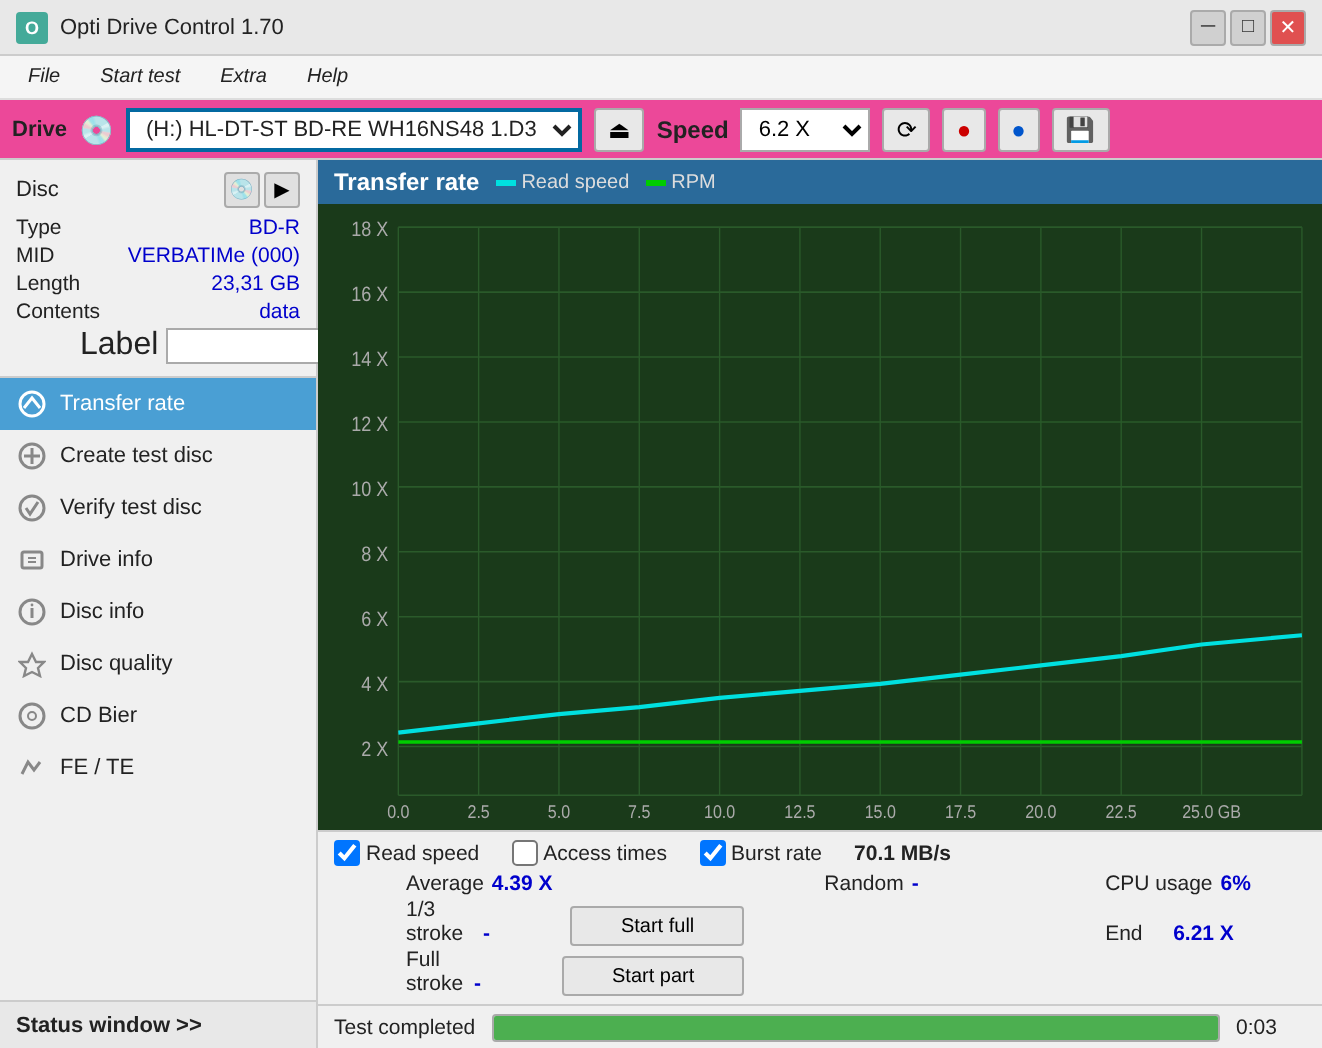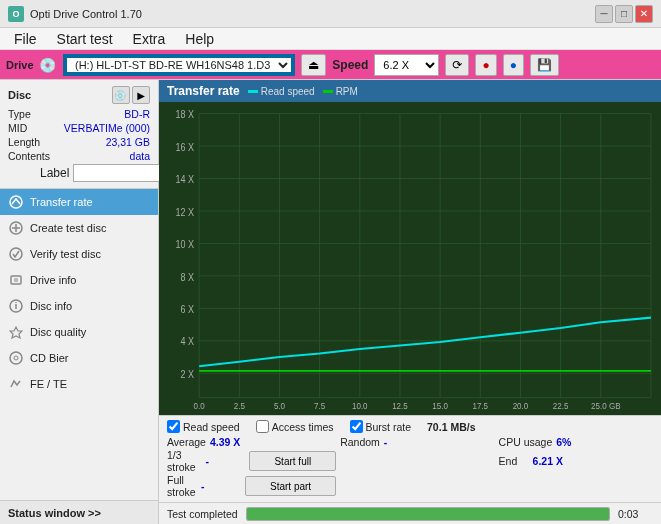--- a/index.html
+++ b/index.html
@@ -55,38 +55,39 @@
       height: 22px;
       display: flex;
       align-items: center;
       padding: 0 6px;
       border-bottom: 1px solid #ddd;
       gap: 4px;
     }
     .menu-item {
       padding: 2px 8px;
       cursor: pointer;
-      font-size: 14px;
+      font-size: 10px;
       color: #222;
       border-radius: 2px;
+      font-style: italic;
     }
     
     .drive-toolbar {
       background: #ec4899;
       height: 30px;
       display: flex;
       align-items: center;
       padding: 0 6px;
       border-bottom: 1px solid #ccc;
       gap: 6px;
     }
     .drive-label { font-size: 11px; font-weight: bold; color: #222; }
     .drive-select {
       background: white;
-      border: 4px solid #0369a1;
+      border: 2px solid #0369a1;
       height: 22px;
       padding: 0 4px;
       font-size: 11px;
       min-width: 220px;
       color: #222;
     }
     .toolbar-btn {
       height: 22px;
       padding: 0 6px;
       background: #e8e8e8;
@@ -122,38 +123,38 @@
     .disc-panel {
       padding: 6px 8px;
       border-bottom: 1px solid #ccc;
     }
     .disc-header {
       display: flex;
       align-items: center;
       justify-content: space-between;
       margin-bottom: 4px;
     }
-    .disc-header-label { font-weight: bold; font-size: 11px; color: #222; }
+    .disc-header-label { font-weight: normal; font-size: 11px; color: #222; }
     .disc-icon-area { display: flex; gap: 2px; }
     .disc-info-row {
       display: flex;
       justify-content: space-between;
       font-size: 10.5px;
       margin-bottom: 2px;
       color: #222;
     }
     .disc-info-val { color: #0000cc; }
     .disc-info-val.link { cursor: pointer; text-decoration: none; }
     .label-row {
       display: flex;
       align-items: center;
       gap: 4px;
       margin-top: 2px;
     }
-    .label-text { font-size: 12px; color: #222; padding-left: 32px; }
+    .label-text { font-size: 16px; color: #222; padding-left: 32px; }
     .label-input {
       flex: 1;
       height: 18px;
       border: 1px solid #aaa;
       background: white;
       font-size: 10px;
       padding: 0 2px;
     }
     .label-btn {
       width: 18px; height: 18px;
@@ -254,21 +255,21 @@
     .checkbox-label {
       display: flex; align-items: center; gap: 3px; color: #222; cursor: pointer;
     }
     .burst-rate-val { color: #222; font-weight: bold; font-size: 10.5px; }
     .stats-grid {
       display: grid;
       grid-template-columns: 1fr 1fr 1fr;
       gap: 1px 4px;
       font-size: 10.5px;
     }
-    .stat-row { display: flex; align-items: center; gap: 4px; }
+    .stat-row { display: flex; align-items: flex-end; gap: 4px; margin-left: 36px; }
     .stat-label { color: #222; min-width: 30px; }
     .stat-val { color: #0000cc; font-weight: bold; min-width: 40px; }
     .stat-btn {
       height: 20px;
       padding: 0 24px;
       background: #e8e8e8;
       border: 1px solid #aaa;
       border-radius: 2px;
       cursor: pointer;
       font-size: 10px;

